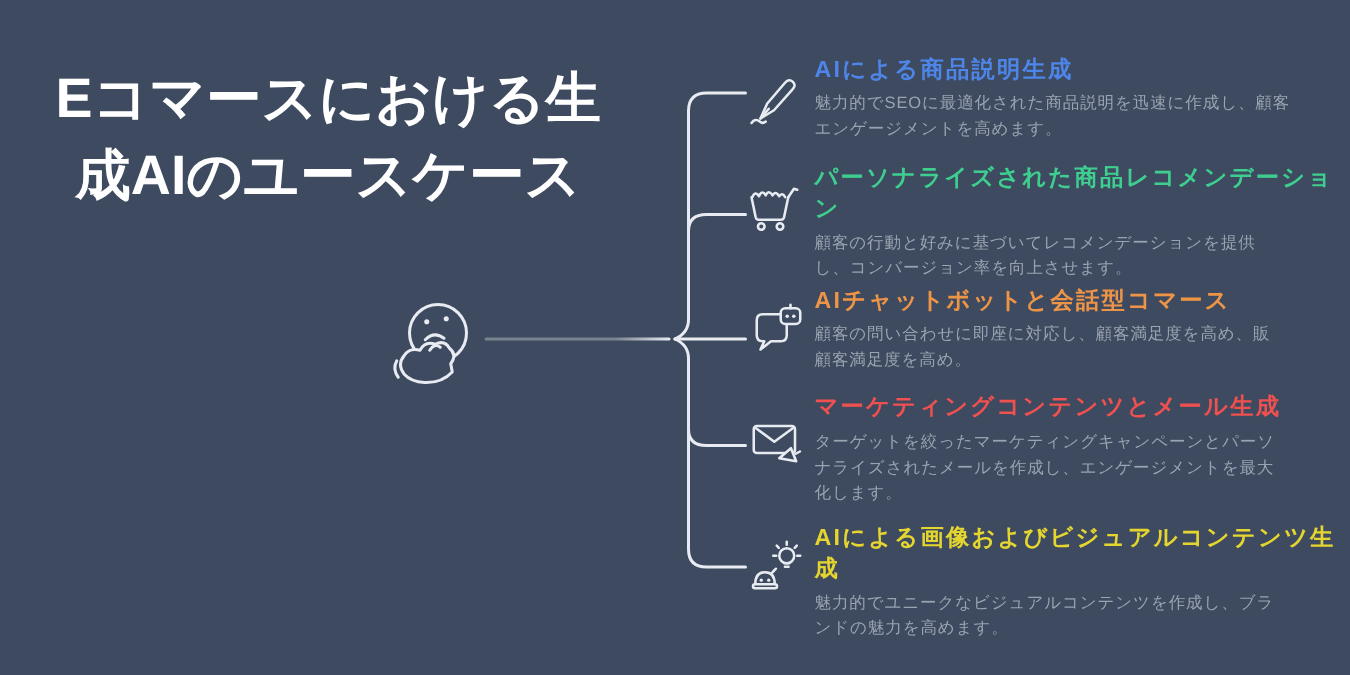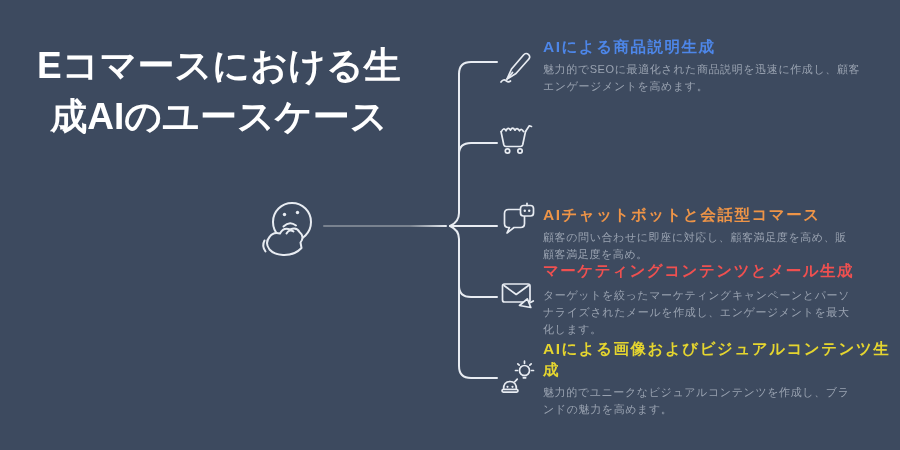--- a/index.html
+++ b/index.html
@@ -113,43 +113,53 @@
   <div class="item" style="top:36px">
     <div class="heading" style="color: rgb(77, 134, 232);">
       <div>AIによる商品説明生成</div>
     </div>
     <div class="desc">
       <div>魅力的でSEOに最適化された商品説明を迅速に作成し、顧客</div>
       <div>エンゲージメントを高めます。</div>
     </div>
   </div>
 
+  <div class="item" style="top:108px">
+    <div class="heading" style="color: rgb(62, 206, 143);">
+      <div>パーソナライズされた商品レコメンデーショ</div>
+      <div>ン</div>
+    </div>
+    <div class="desc">
+      <div>顧客の行動と好みに基づいてレコメンデーションを提供</div>
+      <div>し、コンバージョン率を向上させます。</div>
+    </div>
+  </div>
 
-  <div class="item" style="top:204px">
+  <div class="item" style="top:190px">
     <div class="heading" style="color: rgb(238, 148, 71);">
       <div>AIチャットボットと会話型コマース</div>
     </div>
     <div class="desc">
       <div>顧客の問い合わせに即座に対応し、顧客満足度を高め、販</div>
       <div>顧客満足度を高め。</div>
     </div>
   </div>
 
   <div class="item" style="top:262px">
     <div class="heading" style="color: rgb(239, 80, 80); font-family: Liberation Mono, monospace;">
       <div>マーケティングコンテンツとメール生成</div>
     </div>
     <div class="desc">
       <div>ターゲットを絞ったマーケティングキャンペーンとパーソ</div>
       <div>ナライズされたメールを作成し、エンゲージメントを最大</div>
       <div>化します。</div>
     </div>
   </div>
 
-  <div class="item" style="top:338px">
+  <div class="item" style="top:348px">
     <div class="heading" style="color: rgb(229, 213, 47);">
       <div>AIによる画像およびビジュアルコンテンツ生</div>
       <div>成</div>
     </div>
     <div class="desc">
       <div>魅力的でユニークなビジュアルコンテンツを作成し、ブラ</div>
       <div>ンドの魅力を高めます。</div>
     </div>
   </div>
 

